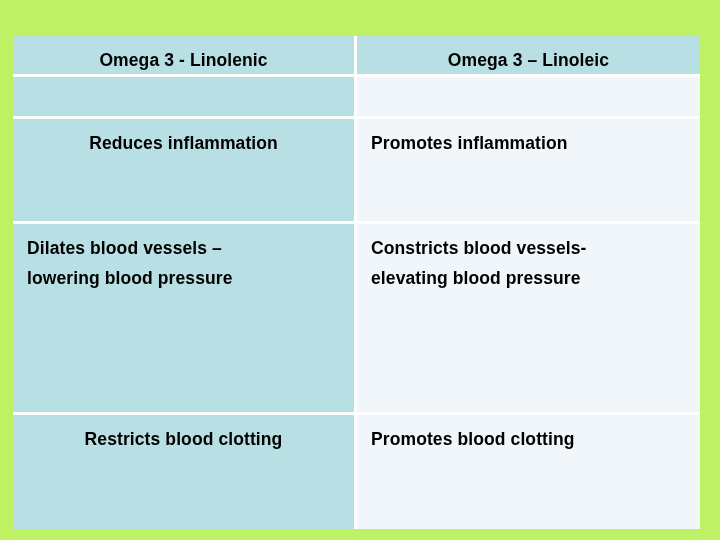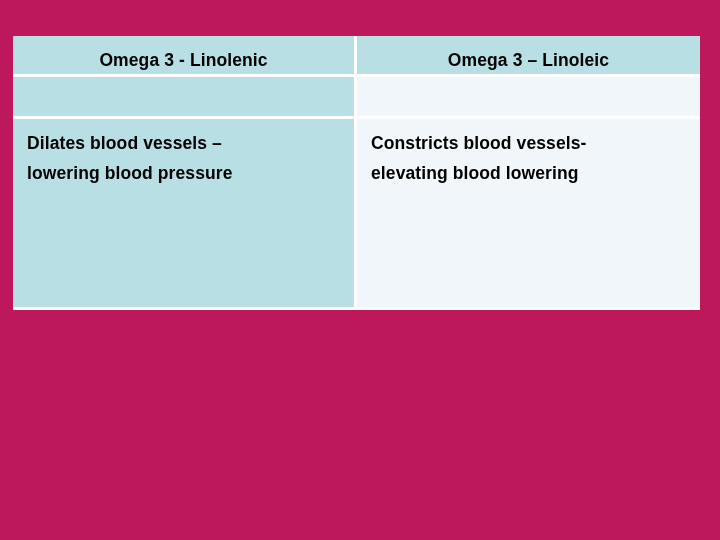--- a/index.html
+++ b/index.html
@@ -11,21 +11,21 @@
     height: 540px;
     background: #ffffff;
     font-family: "Liberation Sans", sans-serif;
     overflow: hidden;
   }
 
   #stage {
     position: relative;
     width: 720px;
     height: 540px;
-    background: #be185d;
+    background: #bef264;
   }
 
   
   .comparison-table {
     position: absolute;
     left: 13px;
     top: 36px;
     width: 687px;
     border-collapse: separate;
     border-spacing: 0;
@@ -110,33 +110,57 @@
             <div class="cell-text align-center"></div>
           </div>
         </td>
         <td class="col-right">
           <div class="cell-inner">
             <div class="cell-text align-center"></div>
           </div>
         </td>
       </tr>
 
+      <tr class="row-body-1">
+        <td class="col-left">
+          <div class="cell-inner">
+            <div class="cell-text align-center">Reduces inflammation</div>
+          </div>
+        </td>
+        <td class="col-right">
+          <div class="cell-inner">
+            <div class="cell-text align-left">Promotes inflammation</div>
+          </div>
+        </td>
+      </tr>
 
       <tr class="row-body-2">
         <td class="col-left">
           <div class="cell-inner">
             <div class="cell-text align-left">Dilates blood vessels –
 lowering blood pressure</div>
           </div>
         </td>
         <td class="col-right">
           <div class="cell-inner">
             <div class="cell-text align-left">Constricts blood vessels-
-elevating blood lowering</div>
+elevating blood pressure</div>
           </div>
         </td>
       </tr>
 
+      <tr class="row-body-3">
+        <td class="col-left">
+          <div class="cell-inner">
+            <div class="cell-text align-center">Restricts blood clotting</div>
+          </div>
+        </td>
+        <td class="col-right">
+          <div class="cell-inner">
+            <div class="cell-text align-left">Promotes blood clotting</div>
+          </div>
+        </td>
+      </tr>
 
     </tbody>
   </table>
 
 </div>
 
 </body></html>

